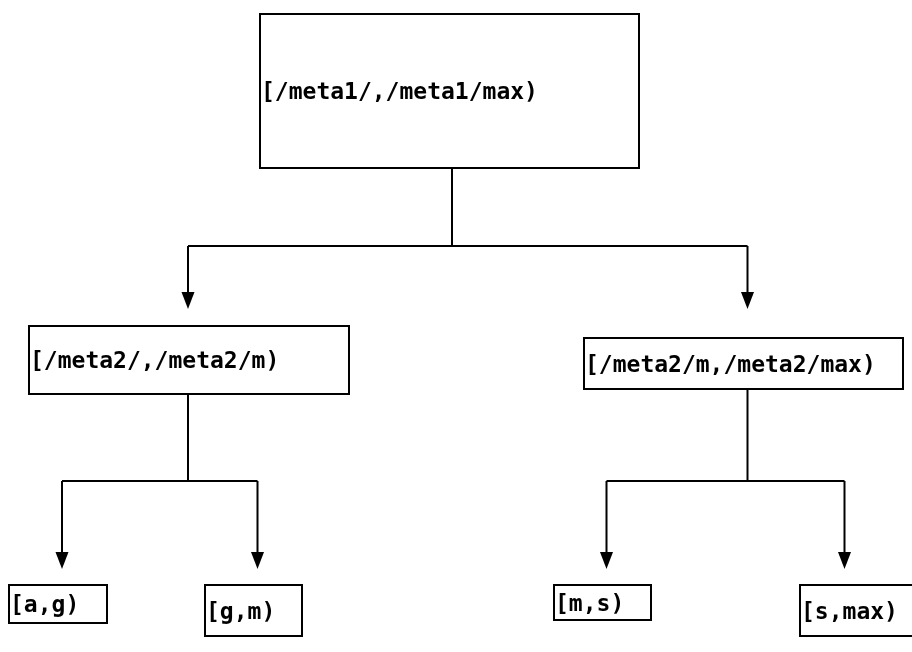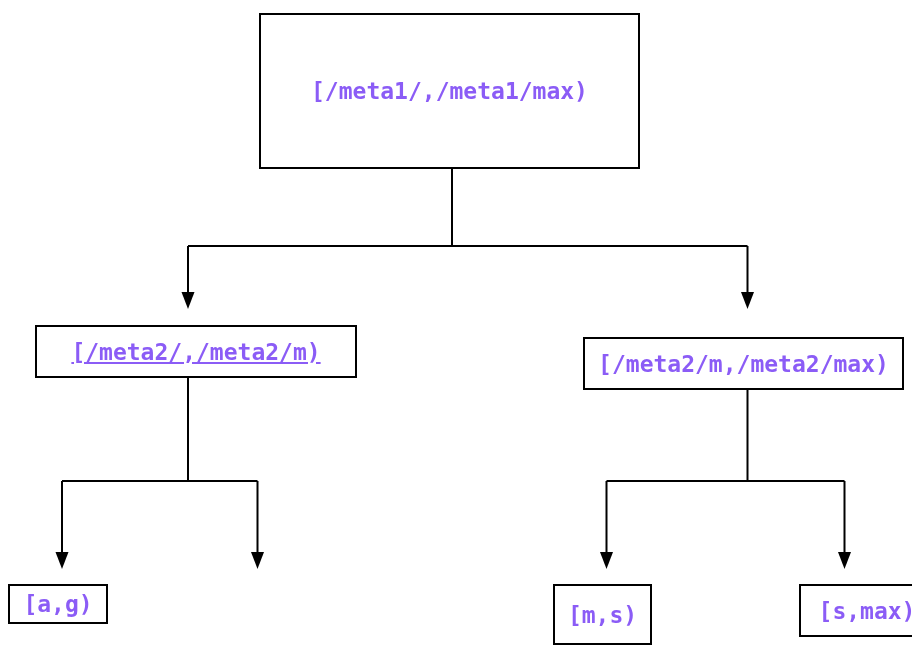--- a/index.html
+++ b/index.html
@@ -29,22 +29,21 @@
     fill: #000000;
     stroke: none;
   }
   .node {
     position: absolute;
     box-sizing: border-box;
     border: 2px solid #000000;
     background: #ffffff;
     display: flex;
     align-items: center;
-    justify-content: center;
-    color: #8b5cf6;
+    color: #000000;
     font-family: "DejaVu Sans Mono", monospace;
     font-size: 23px;
     font-weight: bold;
     white-space: nowrap;
   }
 </style>
 </head>
 <body>
 
 <div class="canvas">
@@ -61,34 +60,37 @@
 
     <path class="edge-line" d="M747.5 378 V481 M606.5 481 H844.5 M606.5 481 V552 M844.5 481 V552"></path>
     <polygon class="arrowhead" points="600,552 613,552 606.5,569"></polygon>
     <polygon class="arrowhead" points="838,552 851,552 844.5,569"></polygon>
   </svg>
 
   <div class="node" style="left:259px; top:13px; width:381px; height:156px;">
     <span>[/meta1/,/meta1/max)</span>
   </div>
 
-  <div class="node" style="left:35px; top:325px; width:322px; height:53px;text-decoration:underline;">
+  <div class="node" style="left:28px; top:325px; width:322px; height:70px;">
     <span>[/meta2/,/meta2/m)</span>
   </div>
 
   <div class="node" style="left:583px; top:337px; width:321px; height:53px;">
     <span>[/meta2/m,/meta2/max)</span>
   </div>
 
   <div class="node" style="left:8px; top:584px; width:100px; height:40px;">
     <span>[a,g)</span>
   </div>
 
+  <div class="node" style="left:204px; top:584px; width:99px; height:53px;">
+    <span>[g,m)</span>
+  </div>
 
-  <div class="node" style="left:553px; top:584px; width:99px; height:61px;">
+  <div class="node" style="left:553px; top:584px; width:99px; height:37px;">
     <span>[m,s)</span>
   </div>
 
   <div class="node" style="left:777px; top:584px; width:136px; height:53px;margin-left:22px;">
     <span>[s,max)</span>
   </div>
 
 </div>
 
 </body></html>

